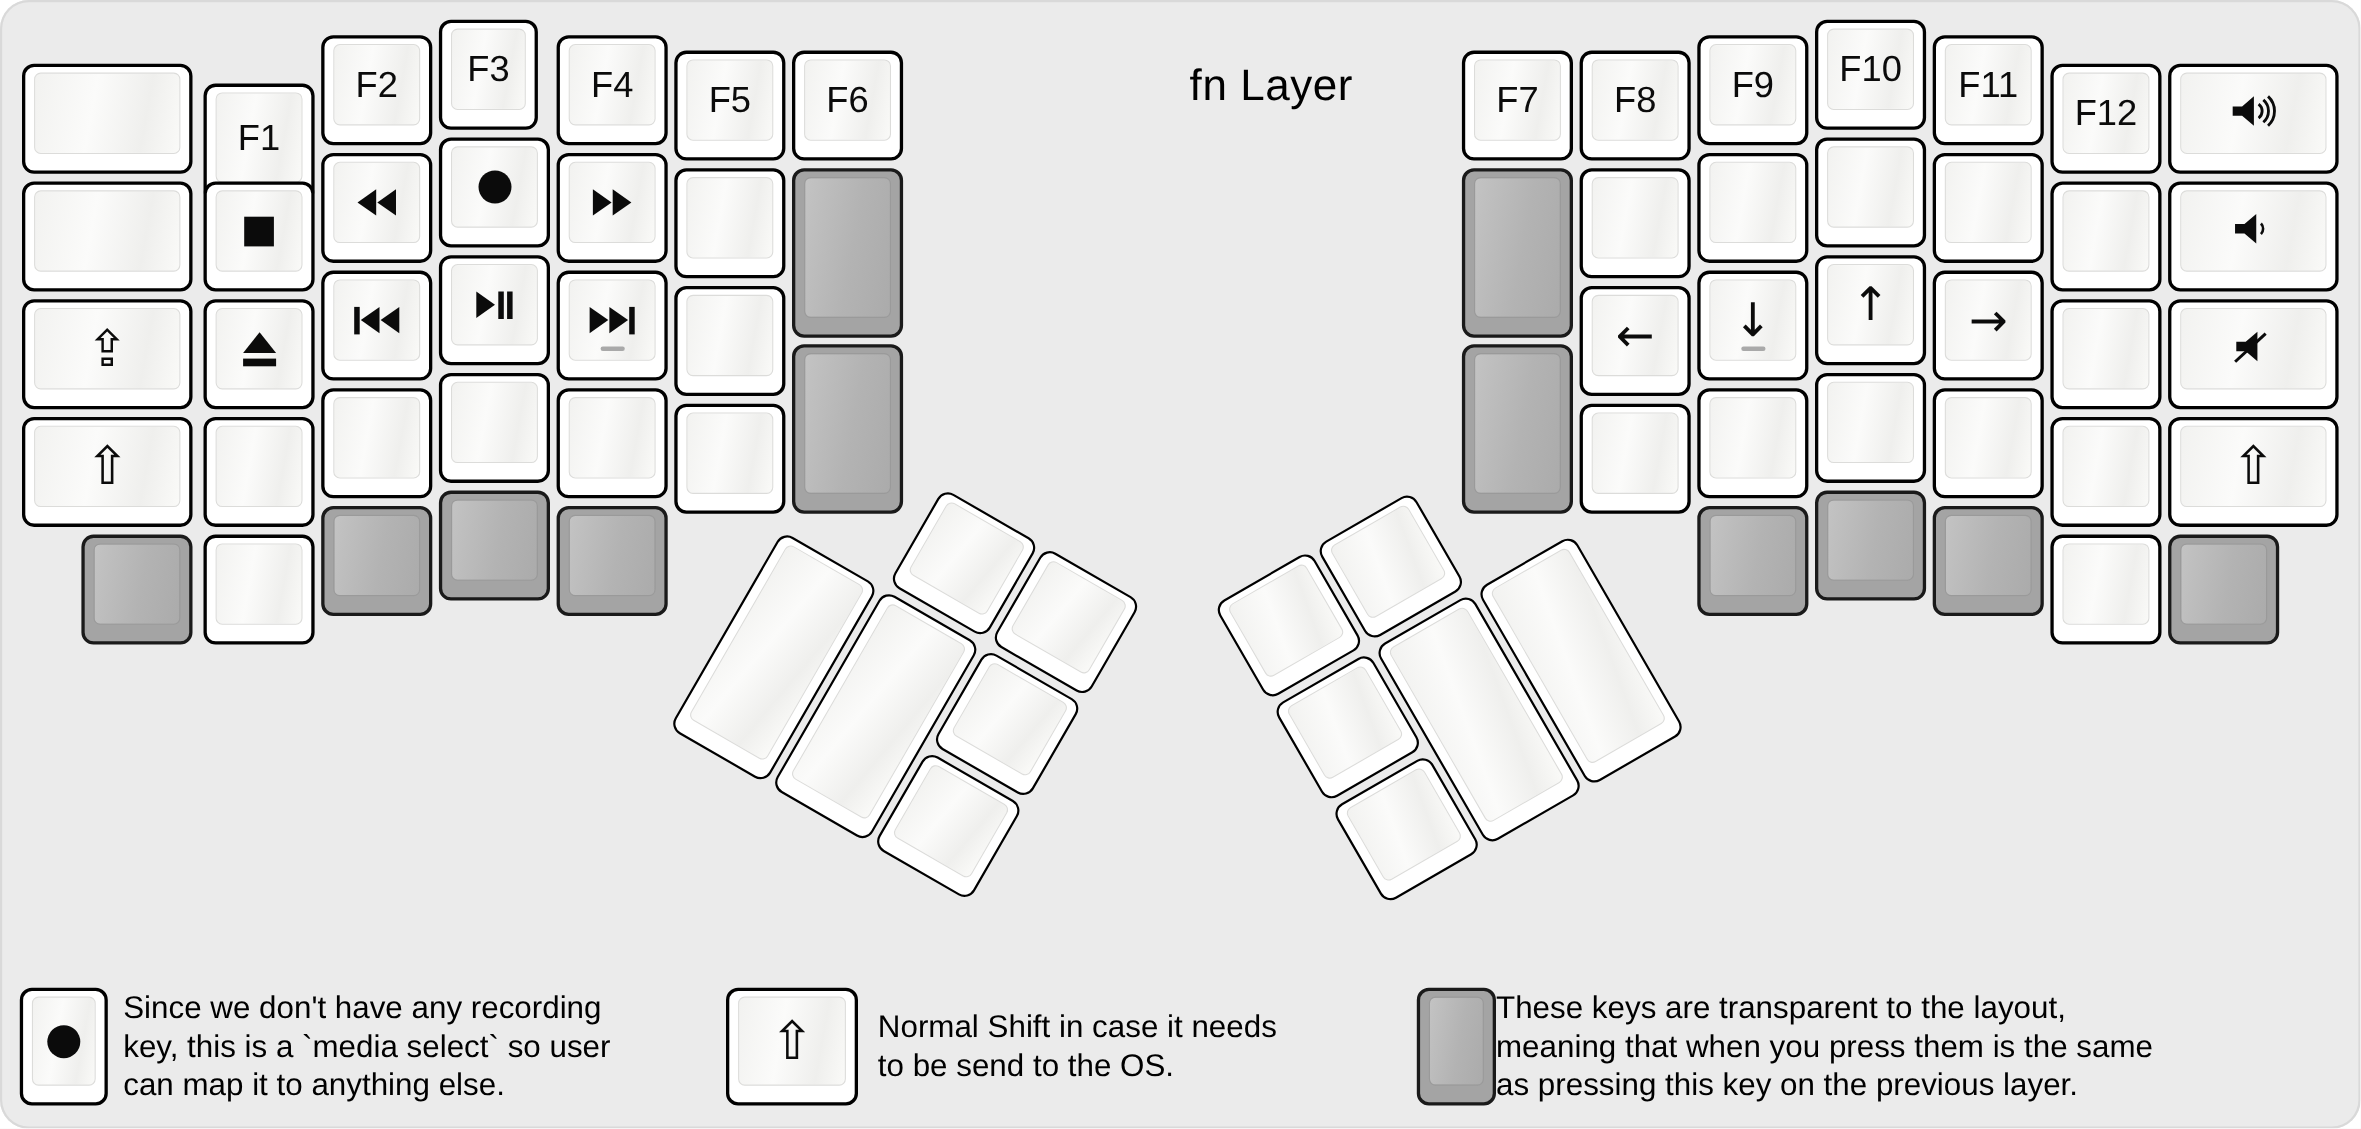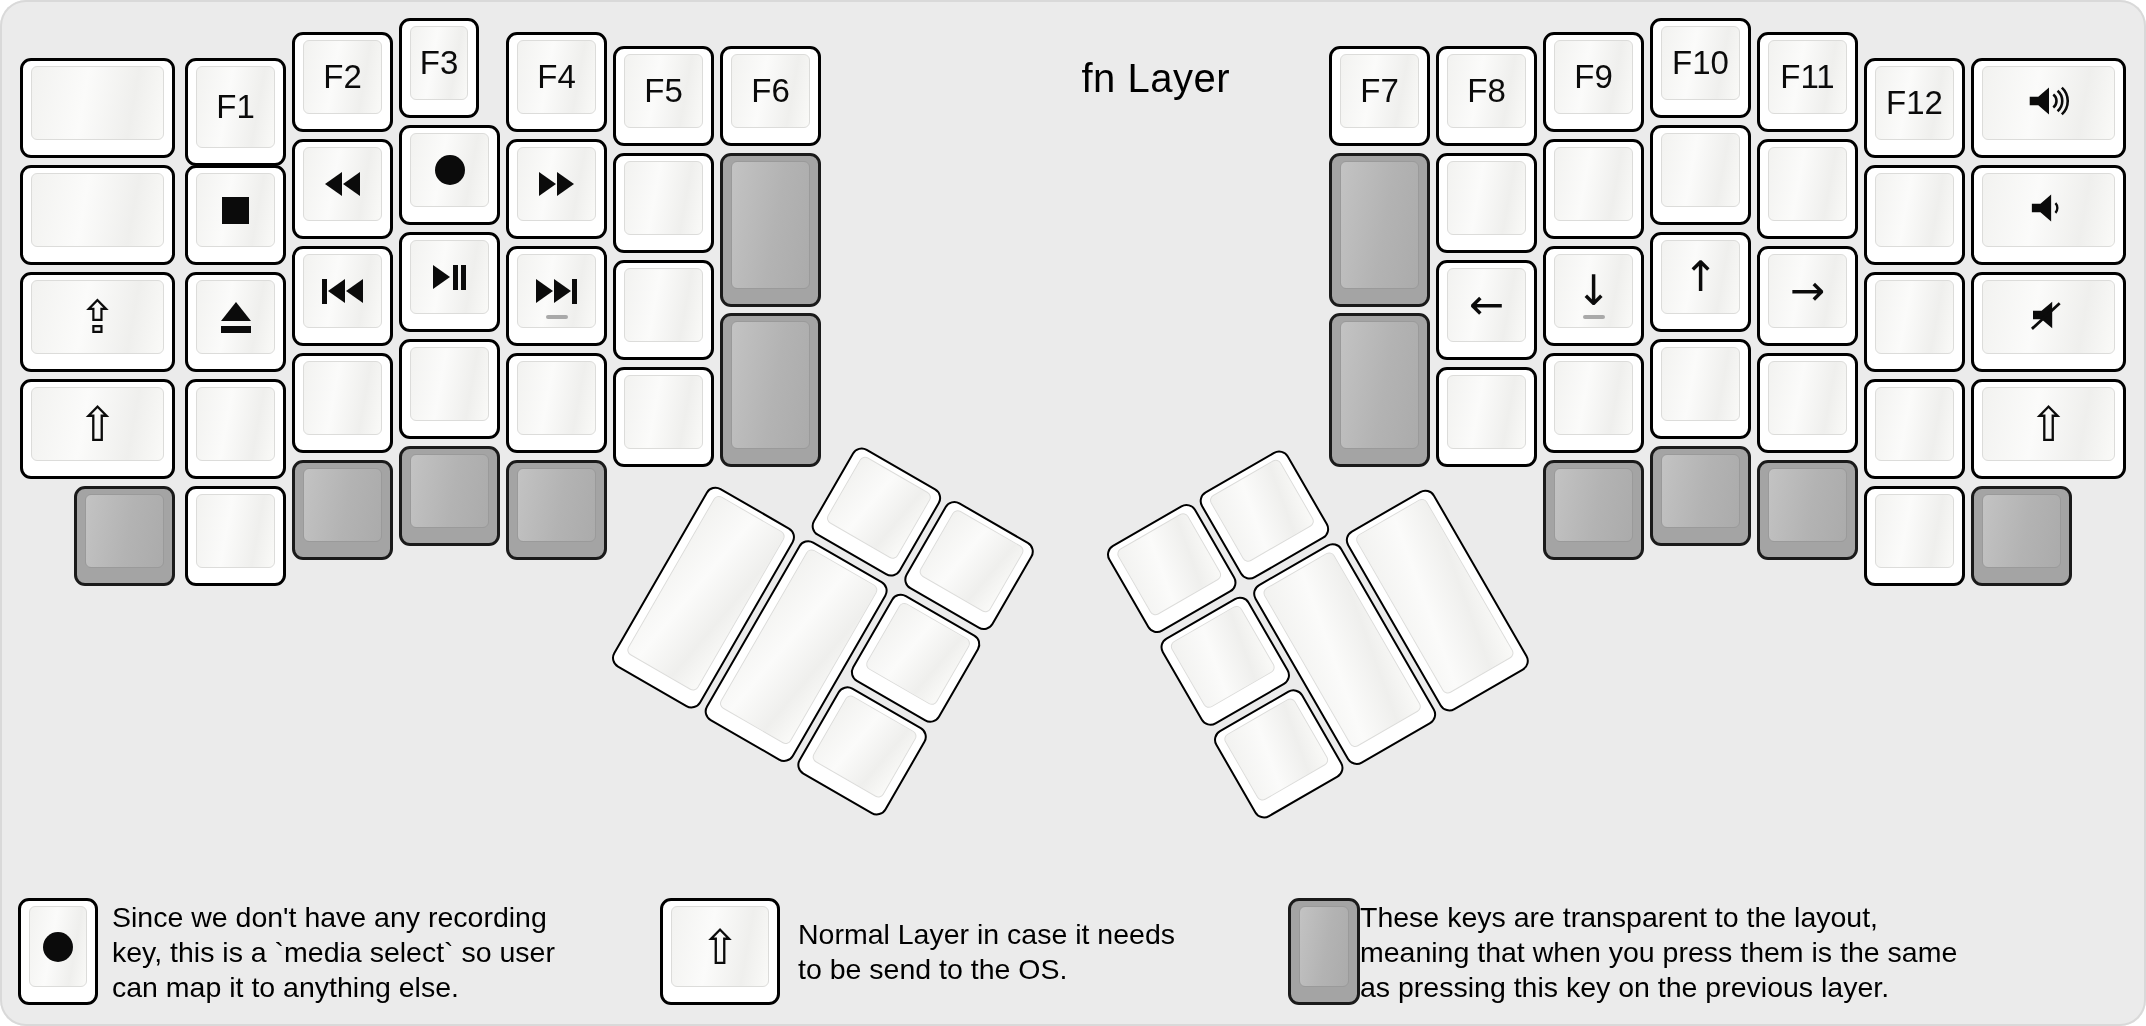--- a/index.html
+++ b/index.html
@@ -69,21 +69,21 @@
         </div>
       </div>
       <div class="key" style="left: 20px; top: 379px; width: 155px; height: 100px;">
         <div class="keytop">
           <span class="g-shift">⇧</span>
         </div>
       </div>
       <div class="key grey" style="left: 74px; top: 486px; width: 101px; height: 100px;">
         <div class="keytop"></div>
       </div>
-      <div class="key" style="left: 185px; top: 58px; width: 101px; height: 108px;">
+      <div class="key" style="left: 185px; top: 76px; width: 101px; height: 108px;">
         <div class="keytop">
           <span class="klabel">F1</span>
         </div>
       </div>
       <div class="key" style="left: 185px; top: 165px; width: 101px; height: 100px;">
         <div class="keytop">
           <div class="i-square"></div>
         </div>
       </div>
       <div class="key" style="left: 185px; top: 272px; width: 101px; height: 100px;">
@@ -121,21 +121,21 @@
             <div class="tri-l"></div>
           </div>
         </div>
       </div>
       <div class="key" style="left: 292px; top: 353px; width: 101px; height: 100px;">
         <div class="keytop"></div>
       </div>
       <div class="key grey" style="left: 292px; top: 460px; width: 101px; height: 100px;">
         <div class="keytop"></div>
       </div>
-      <div class="key" style="left: 399px; top: 18px; width: 80px; height: 100px;">
+      <div class="key" style="left: 399px; top: 18px; width: 90px; height: 100px;">
         <div class="keytop">
           <span class="klabel">F3</span>
         </div>
       </div>
       <div class="key" style="left: 399px; top: 125px; width: 101px; height: 100px;">
         <div class="keytop">
           <div class="i-circle"></div>
         </div>
       </div>
       <div class="key" style="left: 399px; top: 232px; width: 101px; height: 100px;">
@@ -398,21 +398,21 @@
         <div class="legend-text" style="left: 112px; width: 520px; top: 951.5px; transform: translateY(-50%);">Since we don't have any recording
 key, this is a `media select` so user
 can map it to anything else.</div>
       </div>
       <div class="legend-item">
         <div class="key" style="left: 660px; top: 898px; width: 120px; height: 107px;">
           <div class="keytop">
             <span class="g-shift">⇧</span>
           </div>
         </div>
-        <div class="legend-text" style="left: 798px; width: 470px; top: 951.5px; transform: translateY(-50%);">Normal Layer in case it needs
+        <div class="legend-text" style="left: 798px; width: 470px; top: 951.5px; transform: translateY(-50%);">Normal Shift in case it needs
 to be send to the OS.</div>
       </div>
       <div class="legend-item">
         <div class="key grey" style="left: 1288px; top: 898px; width: 72px; height: 107px;">
           <div class="keytop"></div>
         </div>
         <div class="legend-text" style="left: 1360px; width: 680px; top: 951.5px; transform: translateY(-50%);">These keys are transparent to the layout,
 meaning that when you press them is the same
 as pressing this key on the previous layer.</div>
       </div>

